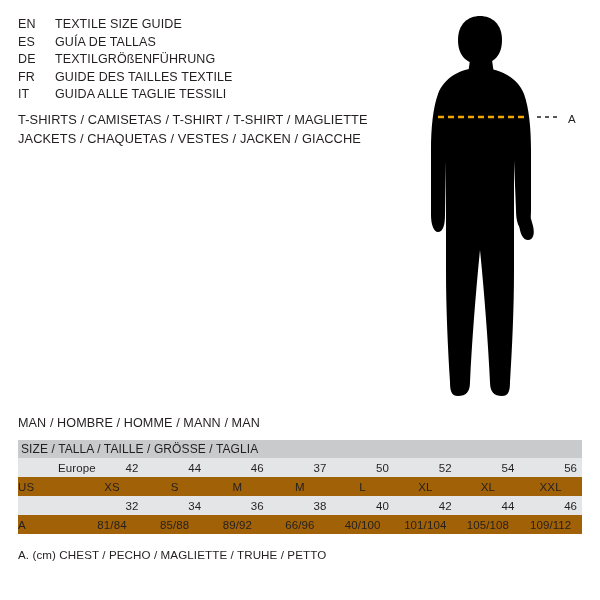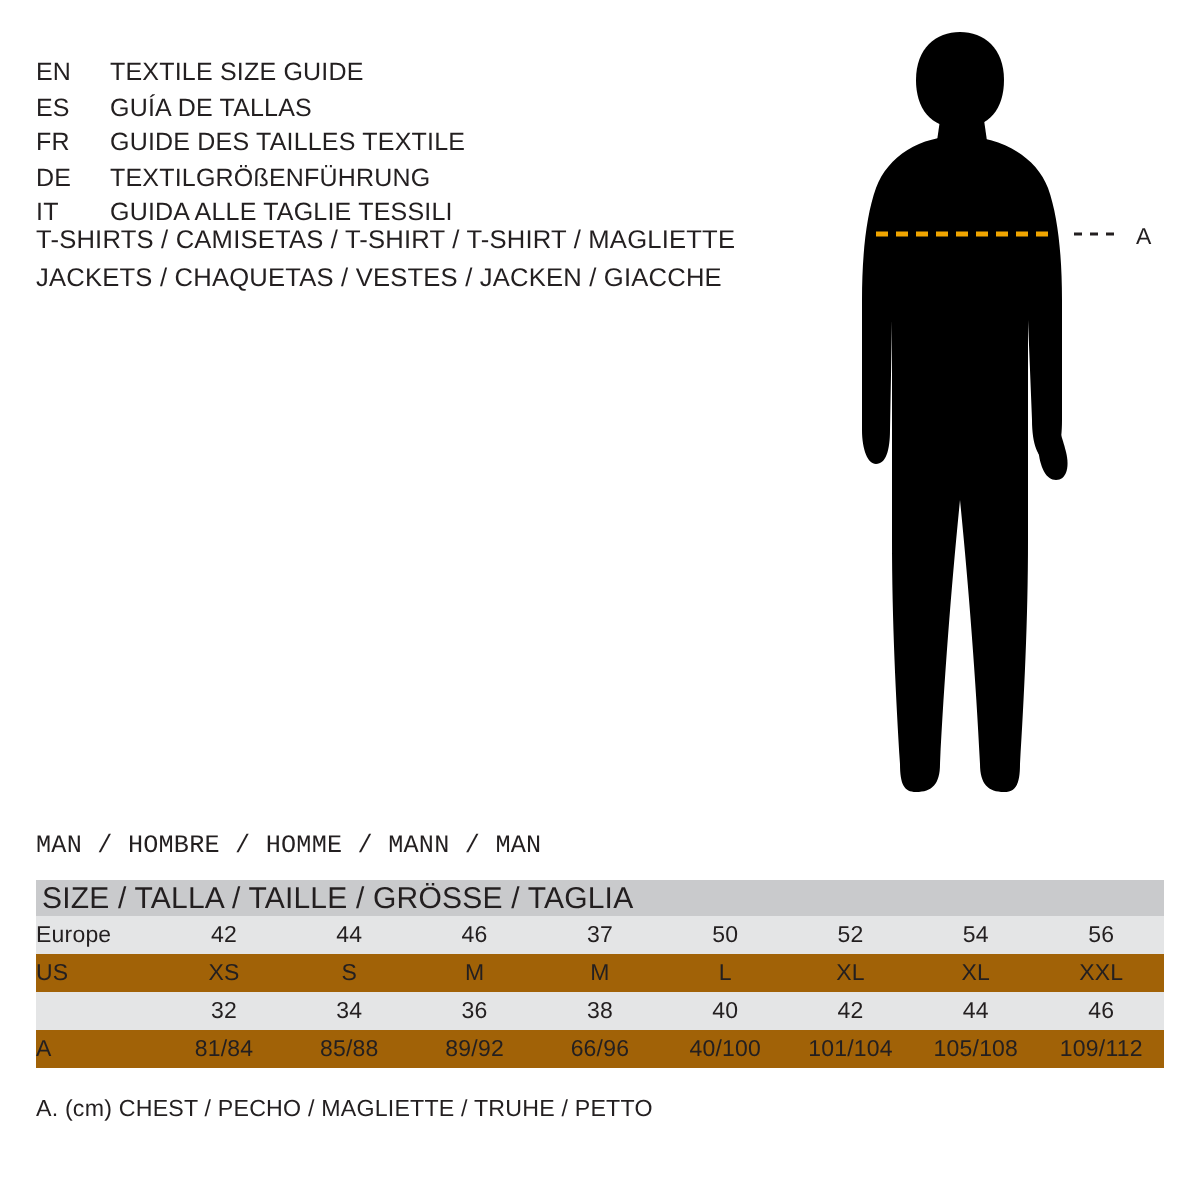--- a/index.html
+++ b/index.html
@@ -18,21 +18,21 @@
     position: relative;
     width: 600px;
     height: 600px;
     box-sizing: border-box;
   }
 
   
   .lang-block {
     position: absolute;
     left: 18px;
-    top: 28px;
+    top: 16px;
     width: 360px;
   }
   .lang-row {
     display: flex;
     align-items: baseline;
     height: 17.6px;
     line-height: 17.6px;
     font-size: 12.5px;
     letter-spacing: 0.1px;
   }
@@ -81,21 +81,20 @@
   }
 
   
   .man-heading {
     position: absolute;
     left: 18px;
     top: 416px;
     font-size: 12.6px;
     letter-spacing: 0.1px;
     white-space: nowrap;
-    font-family: Liberation Mono, monospace;
   }
 
   
   .table-wrap {
     position: absolute;
     left: 18px;
     top: 440px;
     width: 564px;
   }
   table.size-table {
@@ -105,26 +104,27 @@
     table-layout: fixed;
   }
   table.size-table td {
     padding: 0;
     height: 19px;
     vertical-align: middle;
     letter-spacing: 0.1px;
   }
   tr.row-head td {
     background: #c9cacc;
-    font-size: 15px;
+    font-size: 12px;
     padding-left: 3px;
     height: 18px;
   }
   tr.row-shade td {
     background: #e4e5e6;
+    padding-left: 40px;
   }
   tr.row-plain td {
     background: #a16207;
   }
   td.label-cell {
     padding-left: 3px;
     width: 80px;
   }
   td.val-cell {
     text-align: center;
@@ -149,26 +149,26 @@
   <div class="lang-block">
     <div class="lang-row">
       <span class="lang-code">EN</span>
       <span class="lang-title">TEXTILE SIZE GUIDE</span>
     </div>
     <div class="lang-row">
       <span class="lang-code">ES</span>
       <span class="lang-title">GUÍA DE TALLAS</span>
     </div>
     <div class="lang-row">
+      <span class="lang-code">DE</span>
+      <span class="lang-title">TEXTILGRÖßENFÜHRUNG</span>
+    </div>
+    <div class="lang-row">
       <span class="lang-code">FR</span>
       <span class="lang-title">GUIDE DES TAILLES TEXTILE</span>
-    </div>
-    <div class="lang-row">
-      <span class="lang-code">DE</span>
-      <span class="lang-title">TEXTILGRÖßENFÜHRUNG</span>
     </div>
     <div class="lang-row">
       <span class="lang-code">IT</span>
       <span class="lang-title">GUIDA ALLE TAGLIE TESSILI</span>
     </div>
   </div>
 
   <div class="cat-block">
     <div class="cat-line">T-SHIRTS / CAMISETAS / T-SHIRT / T-SHIRT / MAGLIETTE</div>
     <div class="cat-line">JACKETS / CHAQUETAS / VESTES / JACKEN / GIACCHE</div>

